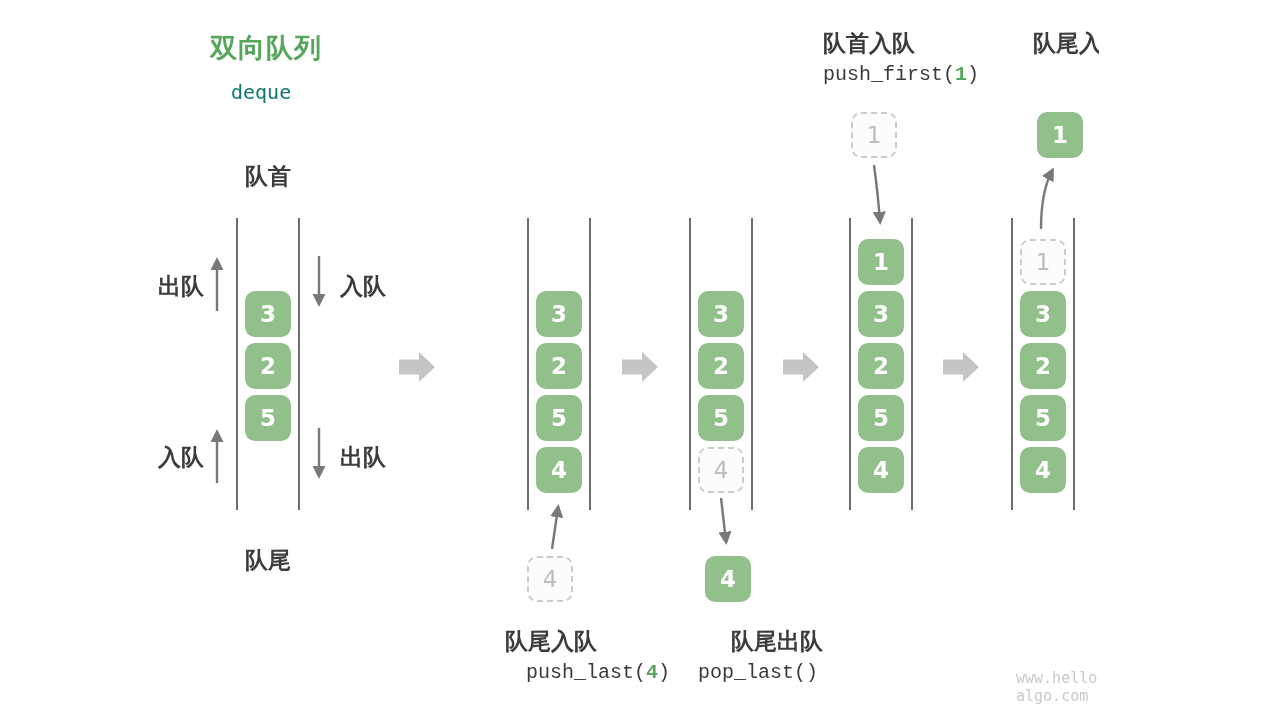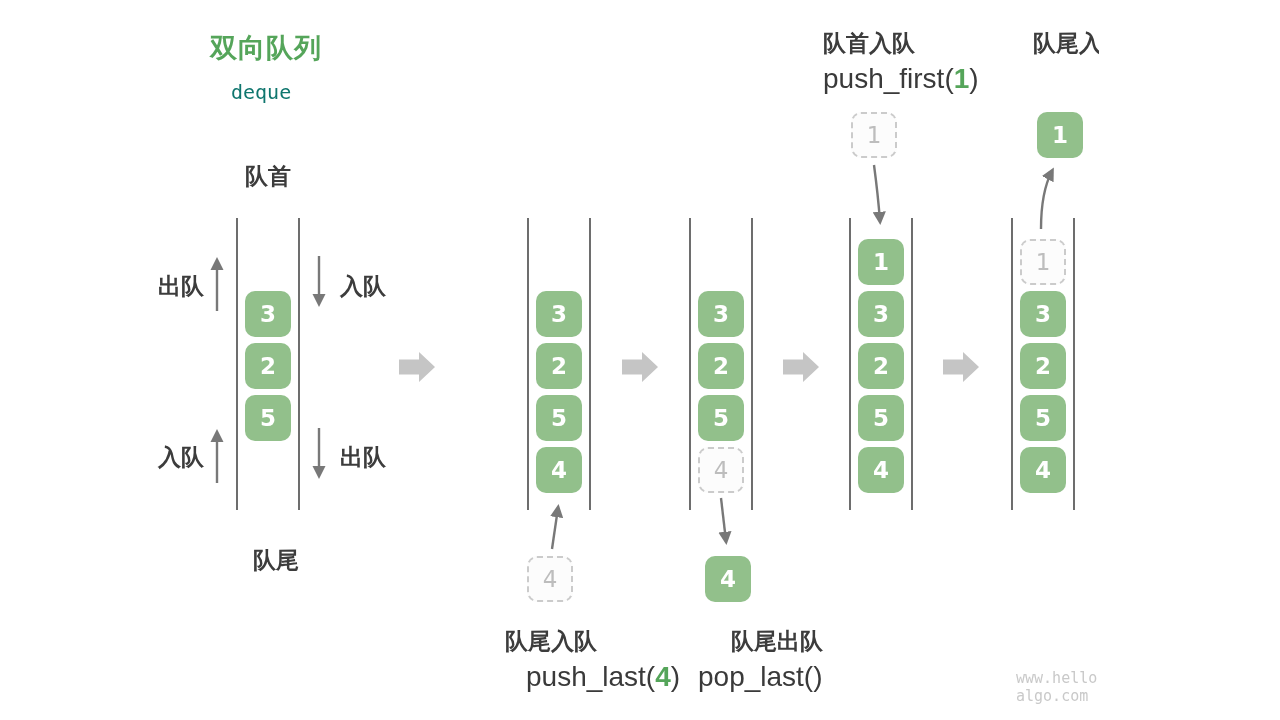--- a/index.html
+++ b/index.html
@@ -32,21 +32,21 @@
   .title-en{
     position:absolute;left:231px;top:80px;font-size:20px;
     font-family:"DejaVu Sans Mono", monospace;color:#0f766e;
   }
   .zh{
     position:absolute;font-size:23px;font-weight:bold;color:var(--text-dark);
     white-space:nowrap;
   }
   .zh.alignr{text-align:right;width:64px;}
   .code{
-    position:absolute;font-size:28px;font-family:Liberation Sans, sans-serif;
+    position:absolute;font-size:20px;font-family:Liberation Mono, monospace;
     color:var(--code-dark);white-space:nowrap;
   }
   .code .arg{color:var(--accent-green);font-weight:bold;}
   .cell{
     position:absolute;width:46px;height:46px;border-radius:10px;
     display:flex;align-items:center;justify-content:center;
     font-size:23px;font-weight:600;box-sizing:border-box;
     font-family:"DejaVu Sans", sans-serif;
   }
   .cell.green{background:var(--box-green);color:#ffffff;}
@@ -90,21 +90,21 @@
     <polygon class="blockarrow" points="399,359.5 419,359.5 419,352 435,367 419,382 419,374.5 399,374.5"></polygon>
     <polygon class="blockarrow" points="622,359.5 642,359.5 642,352 658,367 642,382 642,374.5 622,374.5"></polygon>
     <polygon class="blockarrow" points="783,359.5 803,359.5 803,352 819,367 803,382 803,374.5 783,374.5"></polygon>
     <polygon class="blockarrow" points="943,359.5 963,359.5 963,352 979,367 963,382 963,374.5 943,374.5"></polygon>
   </svg>
 
   <div class="title-zh">双向队列</div>
   <div class="title-en">deque</div>
 
   <div class="zh" style="left:237px;top:161px;width:62px;text-align:center;">队首</div>
-  <div class="zh" style="left:237px;top:545px;width:62px;margin-left:16px;">队尾</div>
+  <div class="zh" style="left:237px;top:545px;width:62px;text-align:center;">队尾</div>
 
   <div class="zh alignr" style="left:140px;top:271px;">出队</div>
   <div class="zh" style="left:340px;top:271px;">入队</div>
   <div class="zh alignr" style="left:140px;top:442px;">入队</div>
   <div class="zh" style="left:340px;top:442px;">出队</div>
 
   <div class="cell green" style="left:245px;top:291px;">3</div>
   <div class="cell green" style="left:245px;top:343px;">2</div>
   <div class="cell green" style="left:245px;top:395px;">5</div>
 

